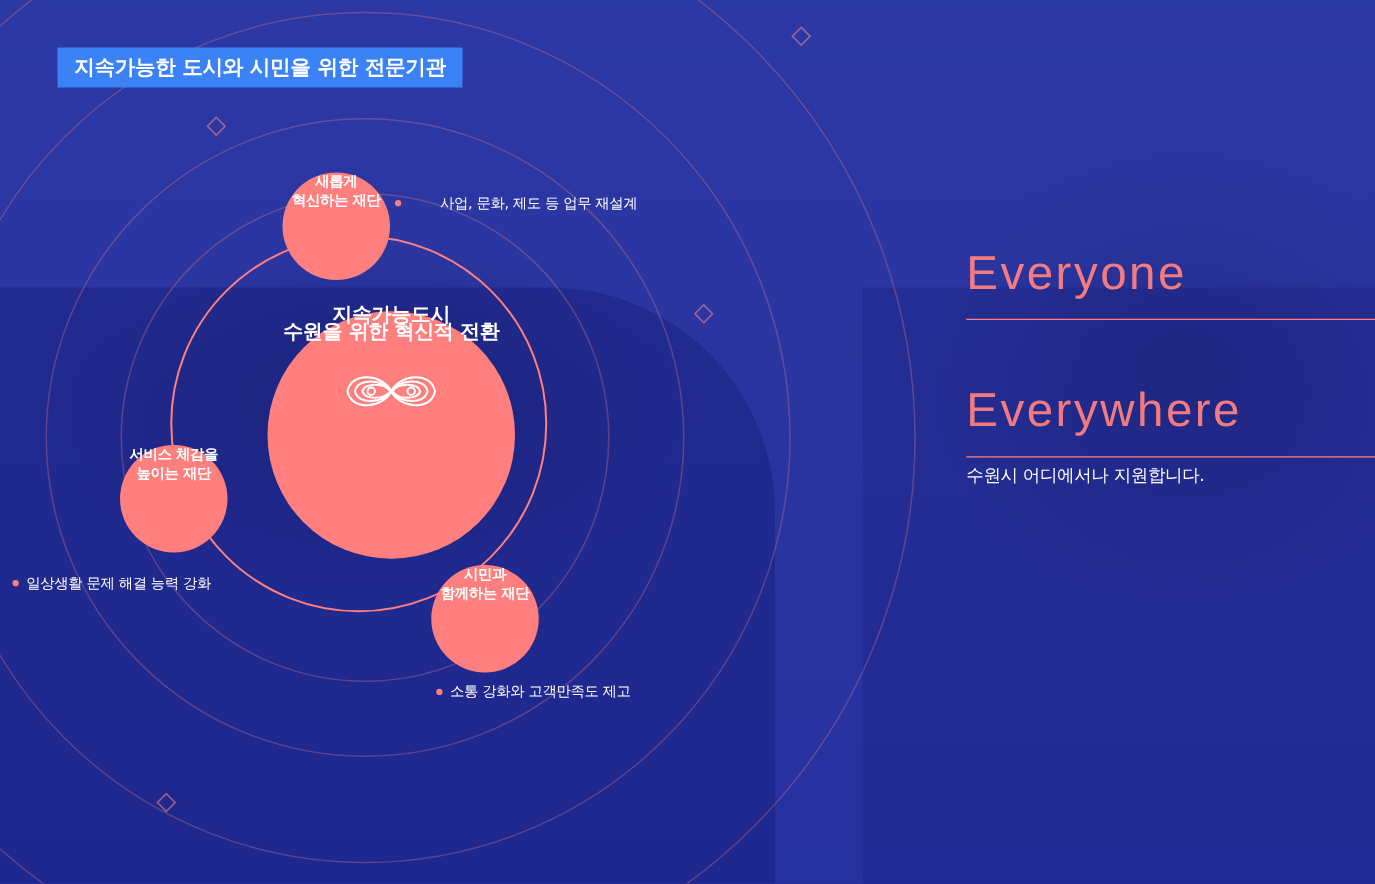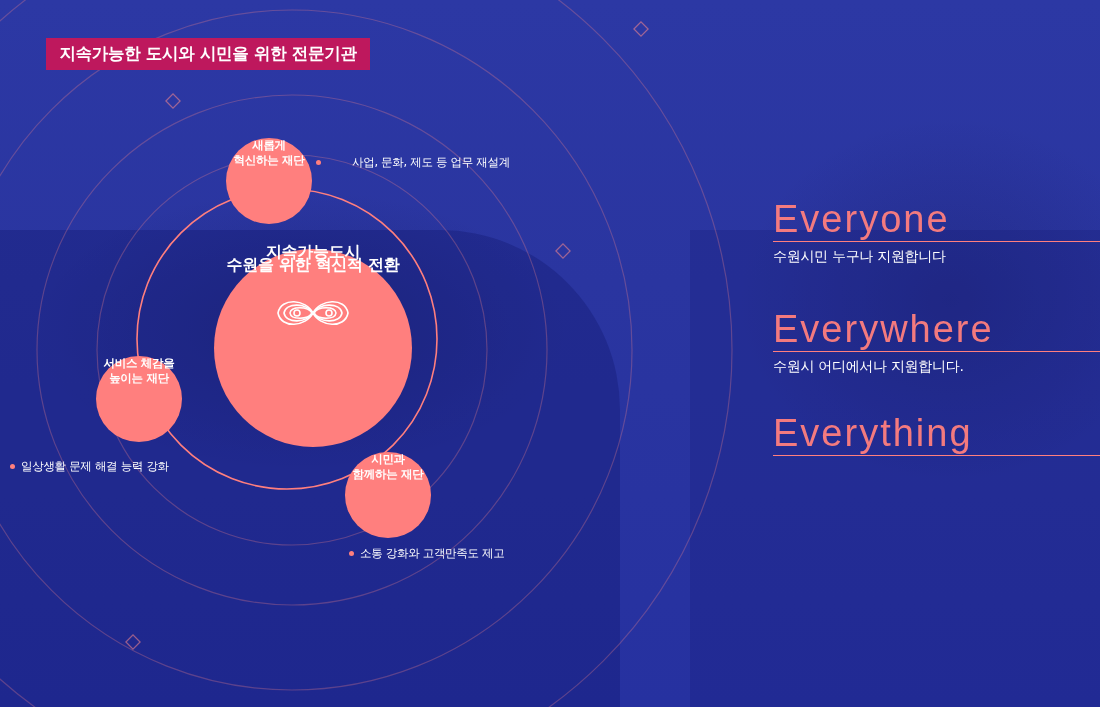--- a/index.html
+++ b/index.html
@@ -18,21 +18,21 @@
   }
   .bg-shape {
     position: absolute;
     background: rgba(18, 22, 110, 0.35);
   }
   .deco-svg { position: absolute; left: 0; top: 0; width: 1100px; height: 707px; pointer-events: none; }
 
   .headline {
     position: absolute; left: 46px; top: 38px;
     width: 324px; height: 32px;
-    background: #be185d;
+    background: #3b82f6;
     color: #ffffff;
     font-size: 16.5px; font-weight: bold;
     display: flex; align-items: center; justify-content: center;
     letter-spacing: -0.3px;
   }
 
   .circle {
     position: absolute; border-radius: 50%;
     background: #ff7f7e;
     color: #ffffff;
@@ -59,21 +59,21 @@
   .bullet .dot { width: 5px; height: 5px; border-radius: 50%; background: #ff7f7e; margin-right: 6px; }
   .b1 { left: 316px; top: 155px; gap: 25px; }
   .b2 { left: 10px; top: 459px; }
   .b3 { left: 349px; top: 546px; }
 
   .slogan { position: absolute; left: 773px; width: 327px; }
   .slogan .en {
     color: #ff7f7e; font-size: 37px; font-weight: 200; letter-spacing: 1px;
     font-family: "DejaVu Sans", sans-serif;
     line-height: 38px;
-    padding-bottom: 2px;
+    padding-bottom: 17px;
     border-bottom: 1.5px solid #ff7f7e;
     -webkit-text-stroke: 0;
   }
   .slogan .en span { font-weight: normal; opacity: 0.95; font-family: "Liberation Sans", sans-serif; font-size: 38px; letter-spacing: 2px; }
   .slogan .ko { color: #ffffff; font-size: 14px; margin-top: 6px; letter-spacing: -0.3px; }
   .s1 { top: 200px; }
   .s2 { top: 310px; }
   .s3 { top: 414px; }
 </style>
 </head>
@@ -137,21 +137,19 @@
   <span class="dot"></span>
   <span>일상생활 문제 해결 능력 강화</span>
 </div>
 <div class="bullet b3">
   <span class="dot"></span>
   <span>소통 강화와 고객만족도 제고</span>
 </div>
 
 <div class="slogan s1">
   <div class="en"><span>Everyone</span></div>
-  <div class="ko">수원시민 누구나 지원합니다</div>
 </div>
 <div class="slogan s2">
   <div class="en"><span>Everywhere</span></div>
   <div class="ko">수원시 어디에서나 지원합니다.</div>
 </div>
 <div class="slogan s3">
-  <div class="en"><span>Everything</span></div>
 </div>
 
 </body></html>

